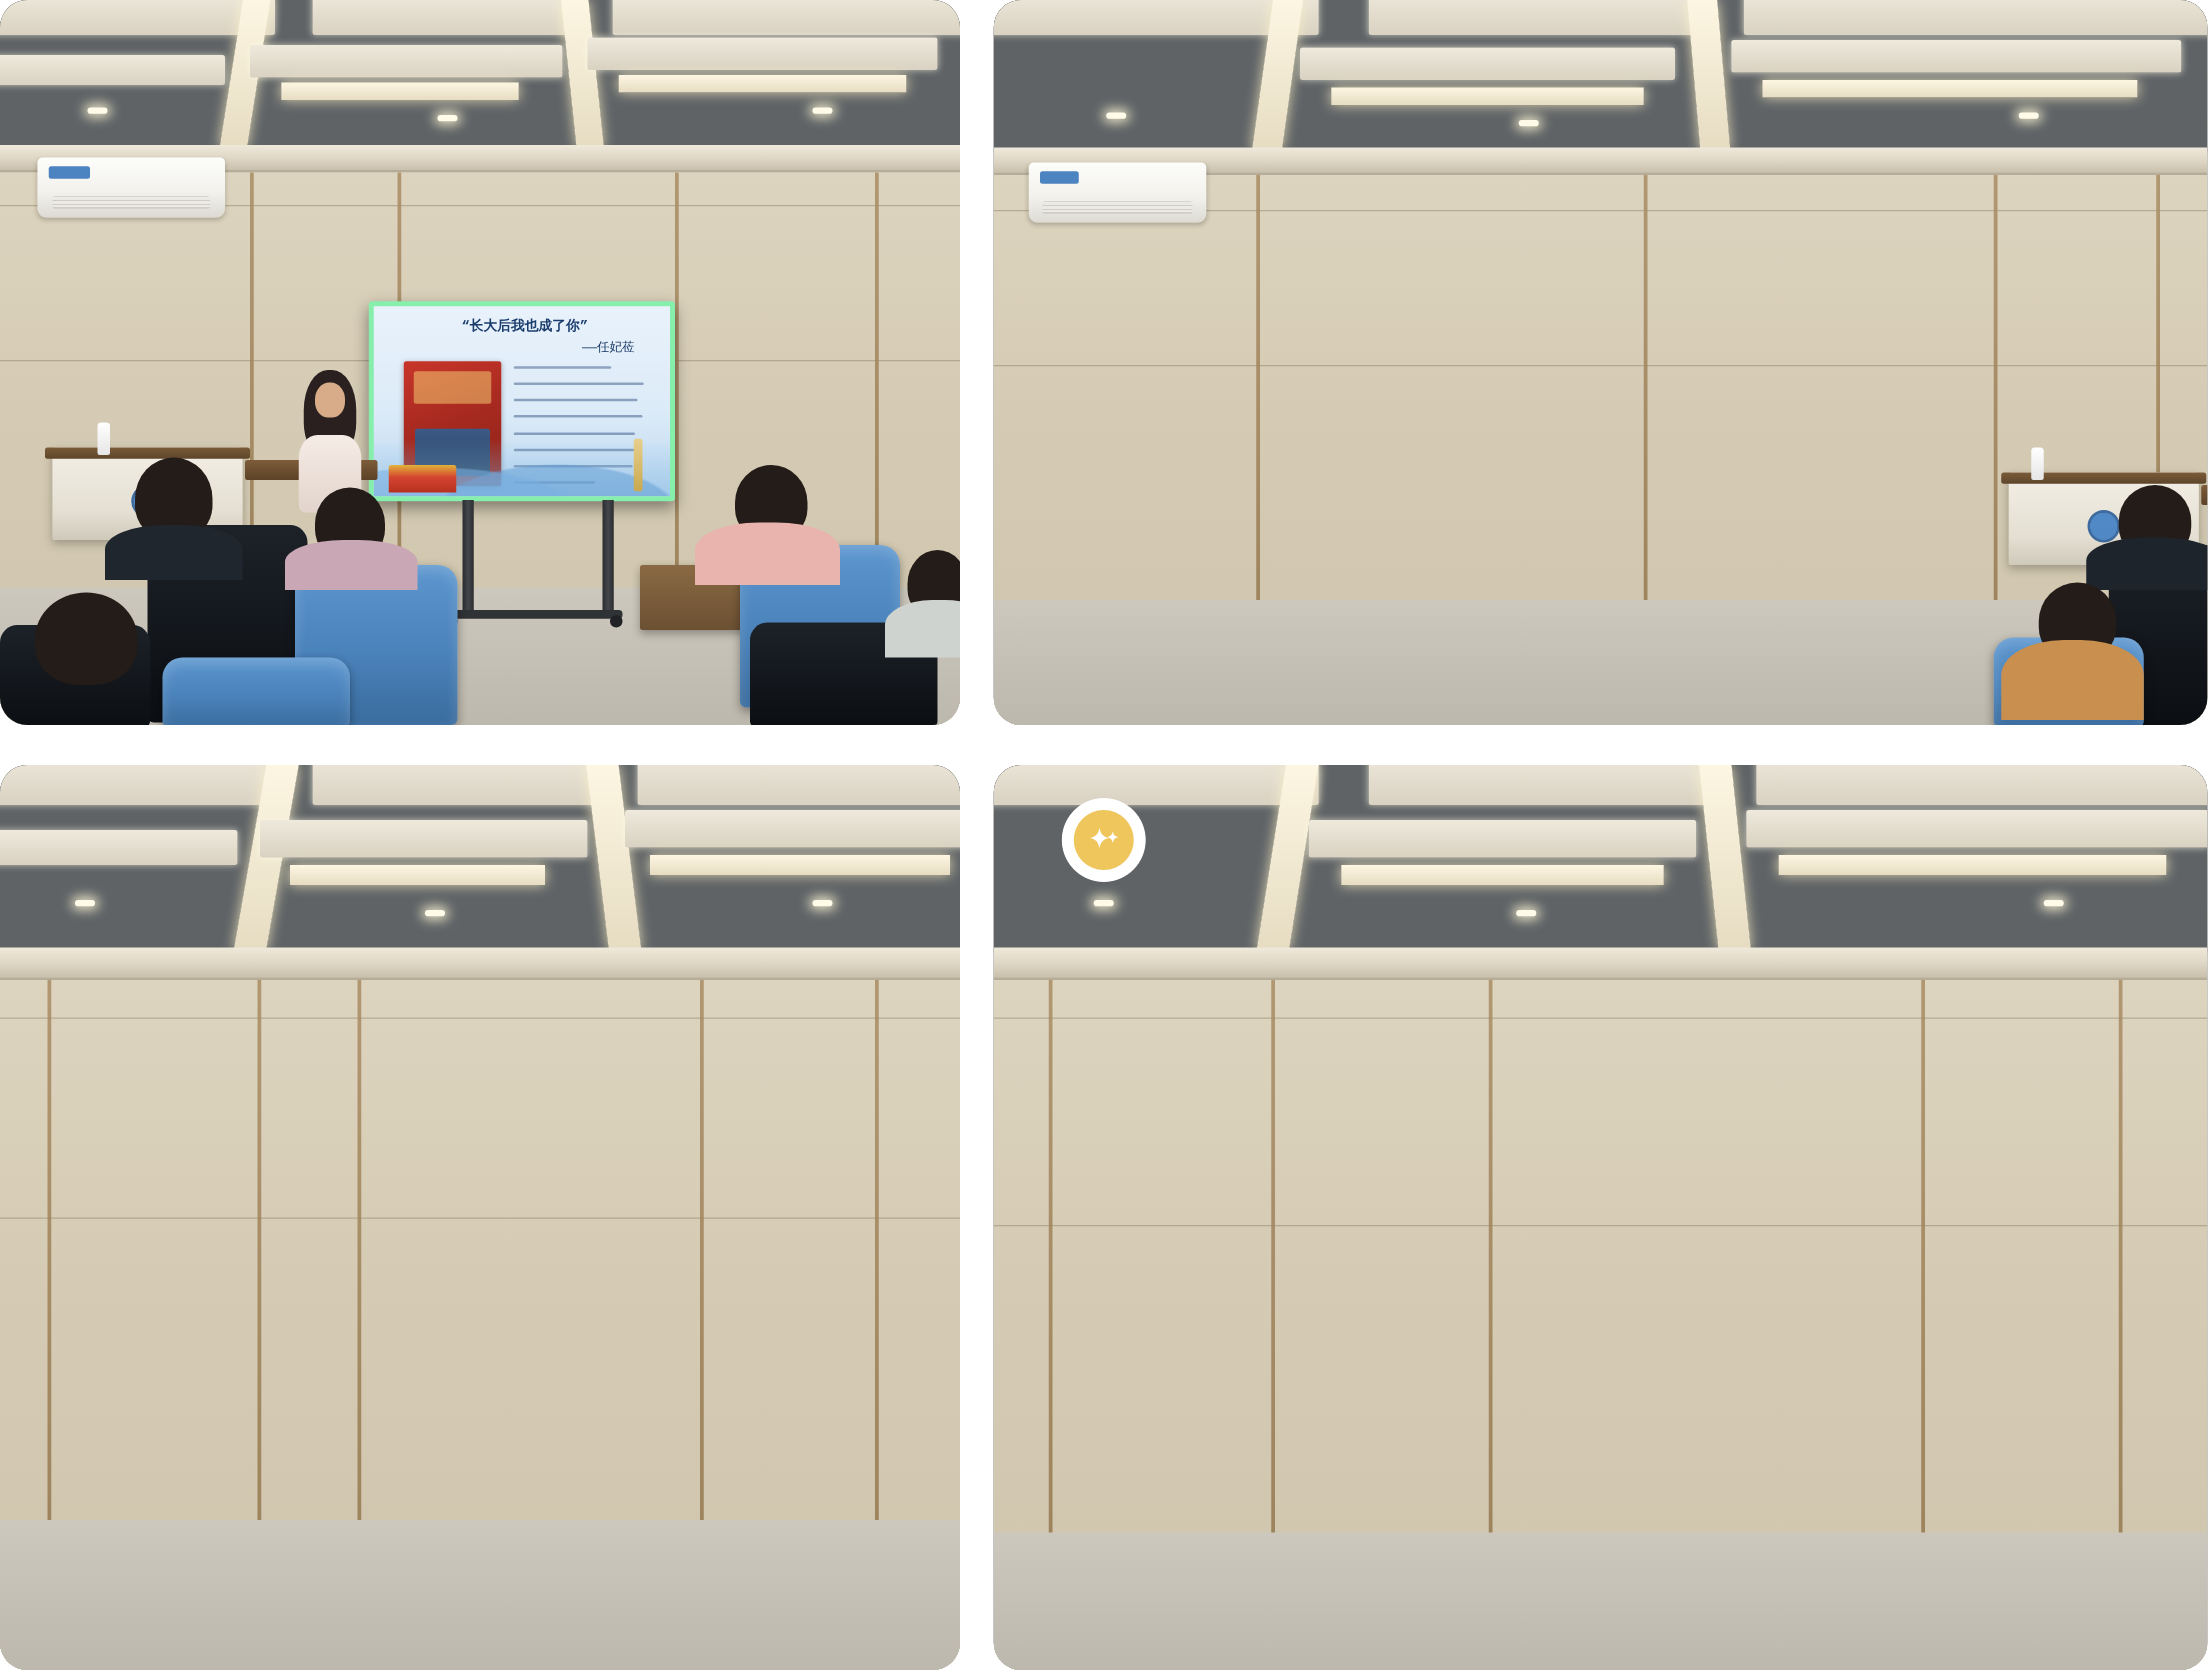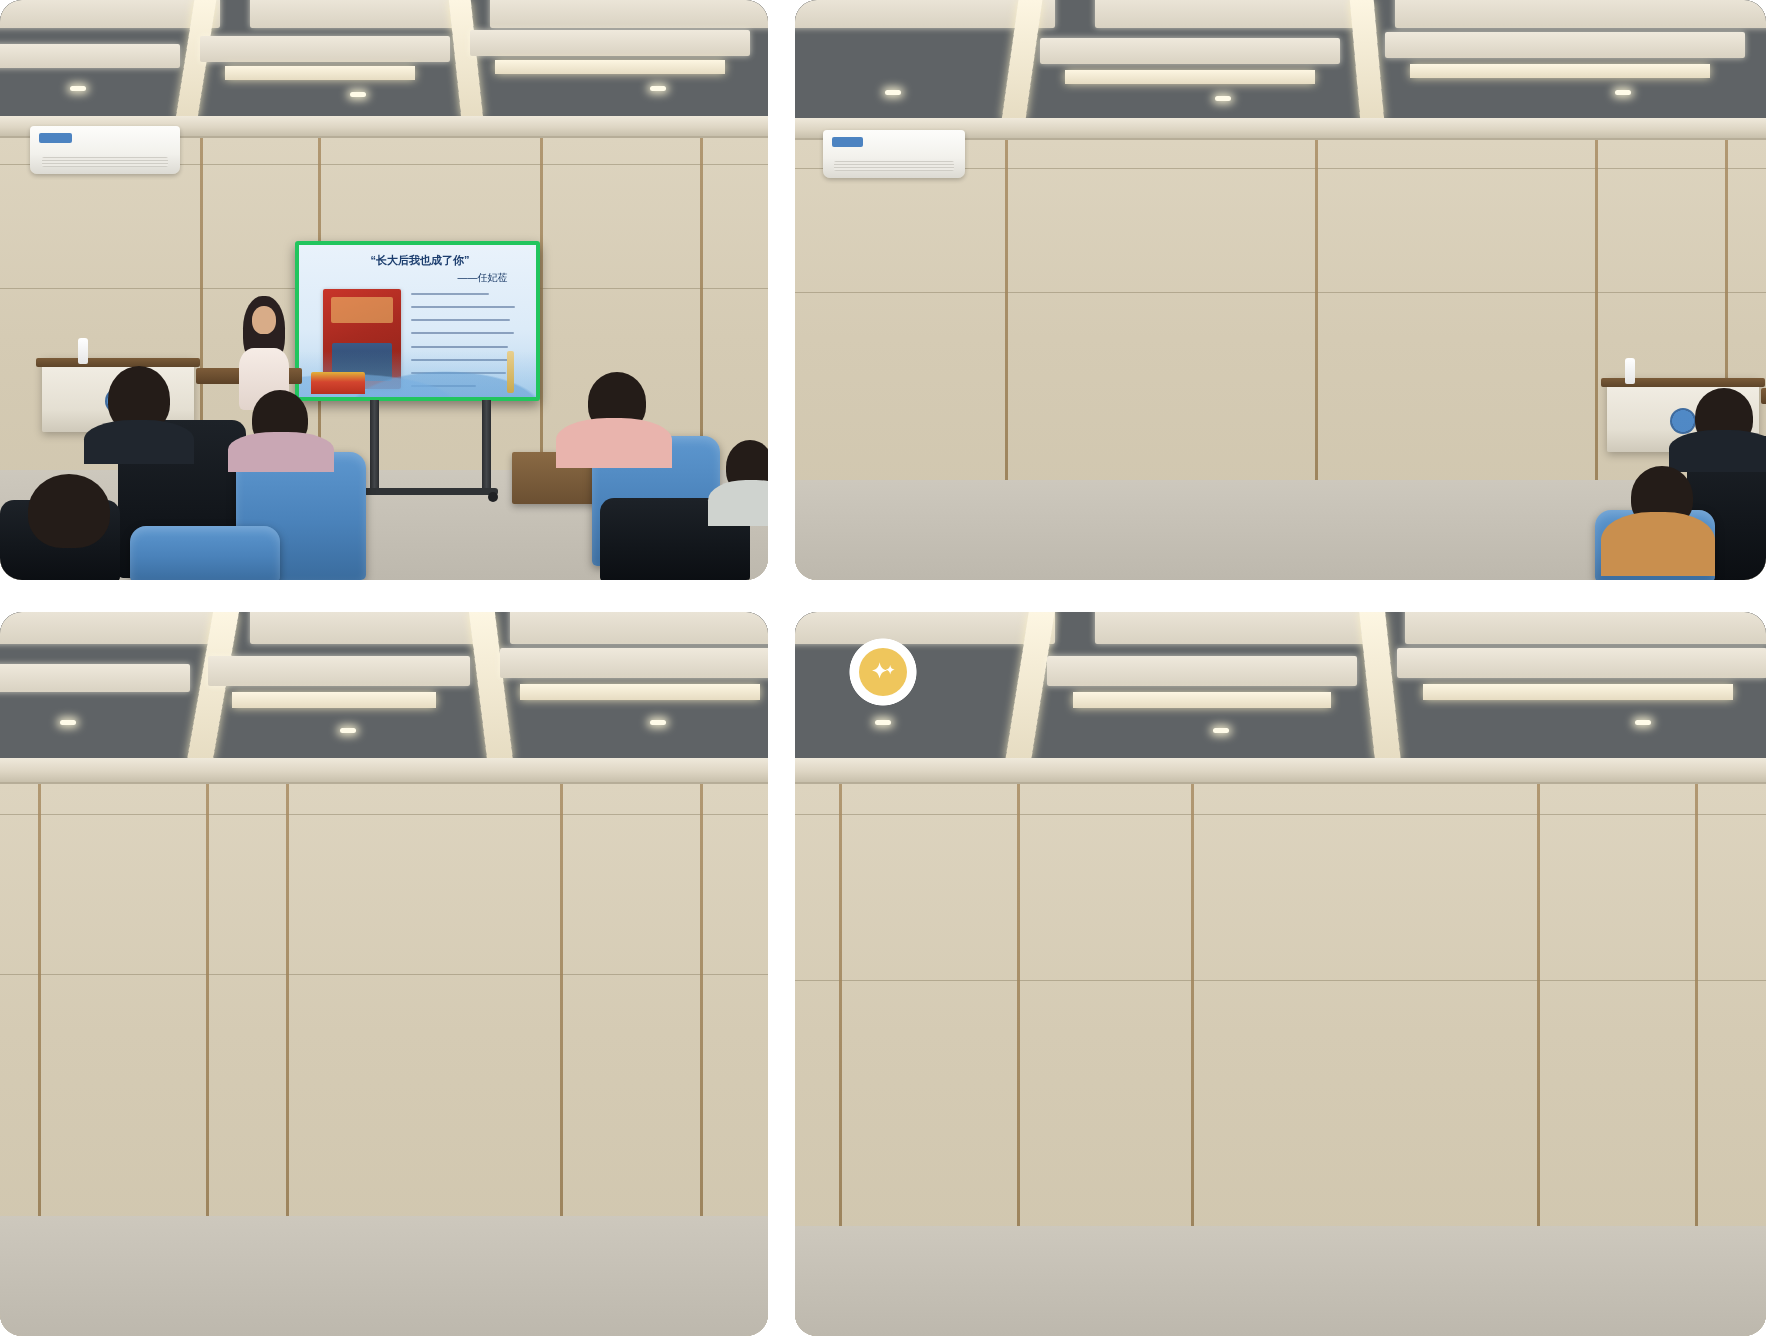--- a/index.html
+++ b/index.html
@@ -97,24 +97,25 @@
 
   
   .floor {
     position: absolute; left:0; right:0; bottom:0;
     background: linear-gradient(180deg,#cdc8bd 0%, #bdb8ad 100%);
   }
 
   
   .tv-frame {
     position: absolute;
-    background: #22c55e;
+    background: #86efac;
     border-radius: 3px;
     box-shadow: 0 5px 12px rgba(0,0,0,.4);
     padding: 4px;
+    font-family: Liberation Mono, monospace;
   }
   .tv-screen {
     position: absolute; inset: 4px;
     background: linear-gradient(180deg,#e9f2fb 0%, #dcebf8 55%, #bcd8ef 100%);
     overflow: hidden;
   }
   .slide-title {
     position: absolute; left: 6%; right: 4%;
     color: #1b3d6e;
     font-weight: 700;

